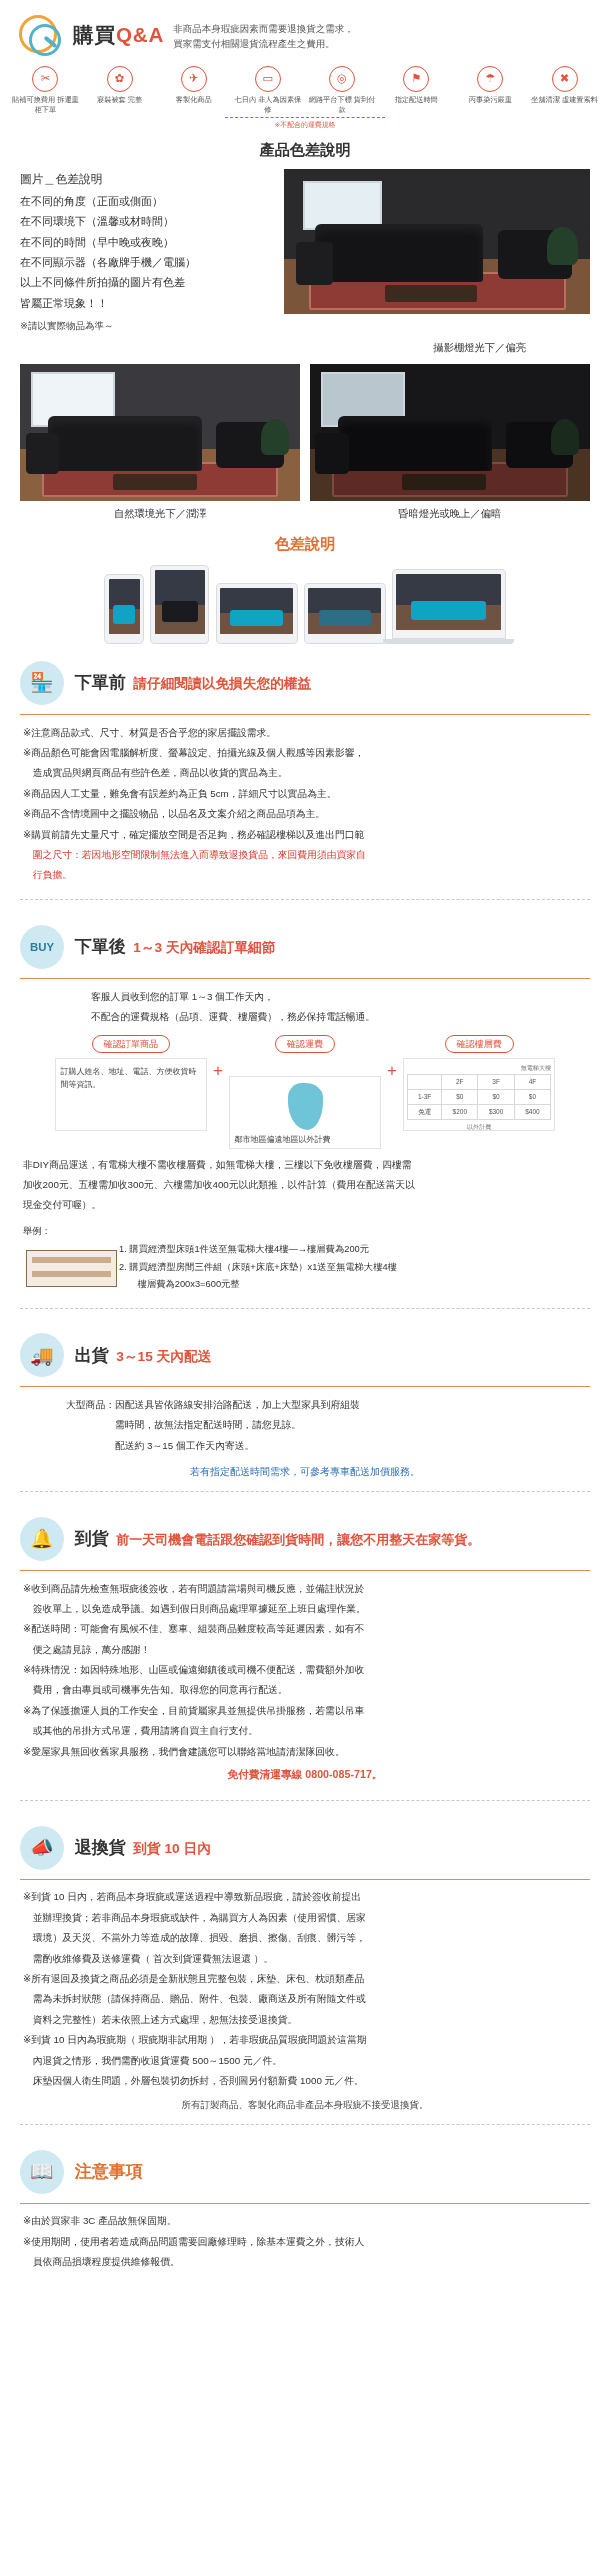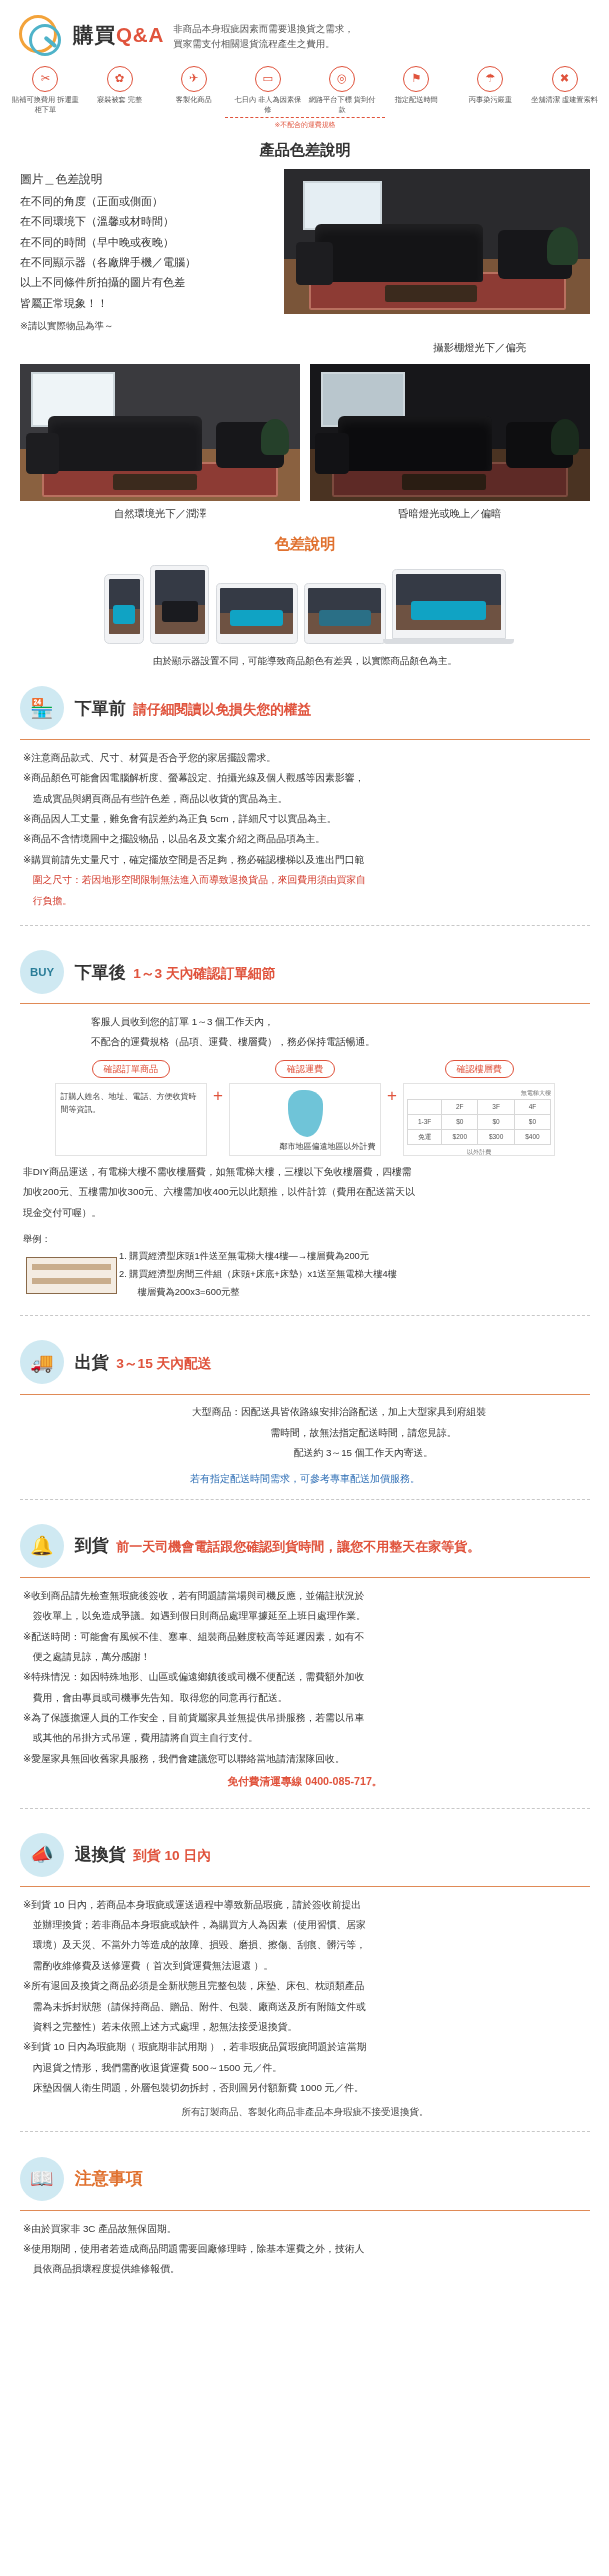--- a/index.html
+++ b/index.html
@@ -388,21 +388,20 @@
       </div>
     <div class="laptop-wrap">
       <div class="dev laptop">
           <div class="scr">
             <div class="mini-sofa"></div>
           </div>
         </div>
       <div class="laptop-base"></div>
     </div>
   </div>
-  <div class="devices-note">由於顯示器設置不同，可能導致商品顏色有差異，以實際商品顏色為主。</div>
 
   <div class="bighead">
     <div class="ico">🏪</div>
     <div class="tt">
       <div class="t1">下單前</div>
       <div class="t2">請仔細閱讀以免損失您的權益</div>
     </div>
   </div>
   <hr class="hr-orange">
   <div class="body-text">
@@ -432,21 +431,21 @@
   </div>
 
   <div class="three-box">
     <div class="tb">
       <div class="lab">確認訂單商品</div>
       <div class="panel">訂購人姓名、地址、電話、方便收貨時間等資訊。</div>
     </div>
     <div class="plus">+</div>
     <div class="tb">
       <div class="lab">確認運費</div>
-      <div class="panel" style="text-align:right;">
+      <div class="panel" style="text-align:left;margin-top:18px;">
         <div class="tw-map"></div>
         <div>鄰市地區偏遠地區以外計費</div>
       </div>
     </div>
     <div class="plus">+</div>
     <div class="tb">
       <div class="lab">確認樓層費</div>
       <div class="panel" style="padding:4.6px 3px;">
         <div class="fee-cap">無電梯大樓</div>
         <table class="fee-table">
@@ -497,21 +496,21 @@
   <hr class="hr-dot">
 
   <div class="bighead">
     <div class="ico">🚚</div>
     <div class="tt">
       <div class="t1">出貨</div>
       <div class="t2">3～15 天內配送</div>
     </div>
   </div>
   <hr class="hr-orange">
-  <div class="body-text" style="padding-left:91px;text-align:center;">
+  <div class="body-text" style="padding-left:66px;">
     <p>大型商品：因配送具皆依路線安排治路配送，加上大型家具到府組裝</p>
     <p>　　　　　需時間，故無法指定配送時間，請您見諒。</p>
     <p>　　　　　配送約 3～15 個工作天內寄送。</p>
   </div>
   <div class="centered-note">若有指定配送時間需求，可參考專車配送加價服務。</div>
 
   <hr class="hr-dot">
 
   <div class="bighead">
     <div class="ico">🔔</div>
@@ -525,21 +524,21 @@
     <p>※收到商品請先檢查無瑕疵後簽收，若有問題請當場與司機反應，並備註狀況於</p>
     <p>　簽收單上，以免造成爭議。如遇到假日則商品處理單據延至上班日處理作業。</p>
     <p>※配送時間：可能會有風候不佳、塞車、組裝商品難度較高等延遲因素，如有不</p>
     <p>　便之處請見諒，萬分感謝！</p>
     <p>※特殊情況：如因特殊地形、山區或偏遠鄉鎮後或司機不便配送，需費額外加收</p>
     <p>　費用，會由專員或司機事先告知。取得您的同意再行配送。</p>
     <p>※為了保護擔運人員的工作安全，目前貨屬家具並無提供吊掛服務，若需以吊車</p>
     <p>　或其他的吊掛方式吊運，費用請將自買主自行支付。</p>
     <p>※愛屋家具無回收舊家具服務，我們會建議您可以聯絡當地請清潔隊回收。</p>
   </div>
-  <div class="free-phone">免付費清運專線 0400-085-717。</div>
+  <div class="free-phone">免付費清運專線 0800-085-717。</div>
 
   <hr class="hr-dot">
 
   <div class="bighead">
     <div class="ico">📣</div>
     <div class="tt">
       <div class="t1">退換貨</div>
       <div class="t2">到貨 10 日內</div>
     </div>
   </div>

